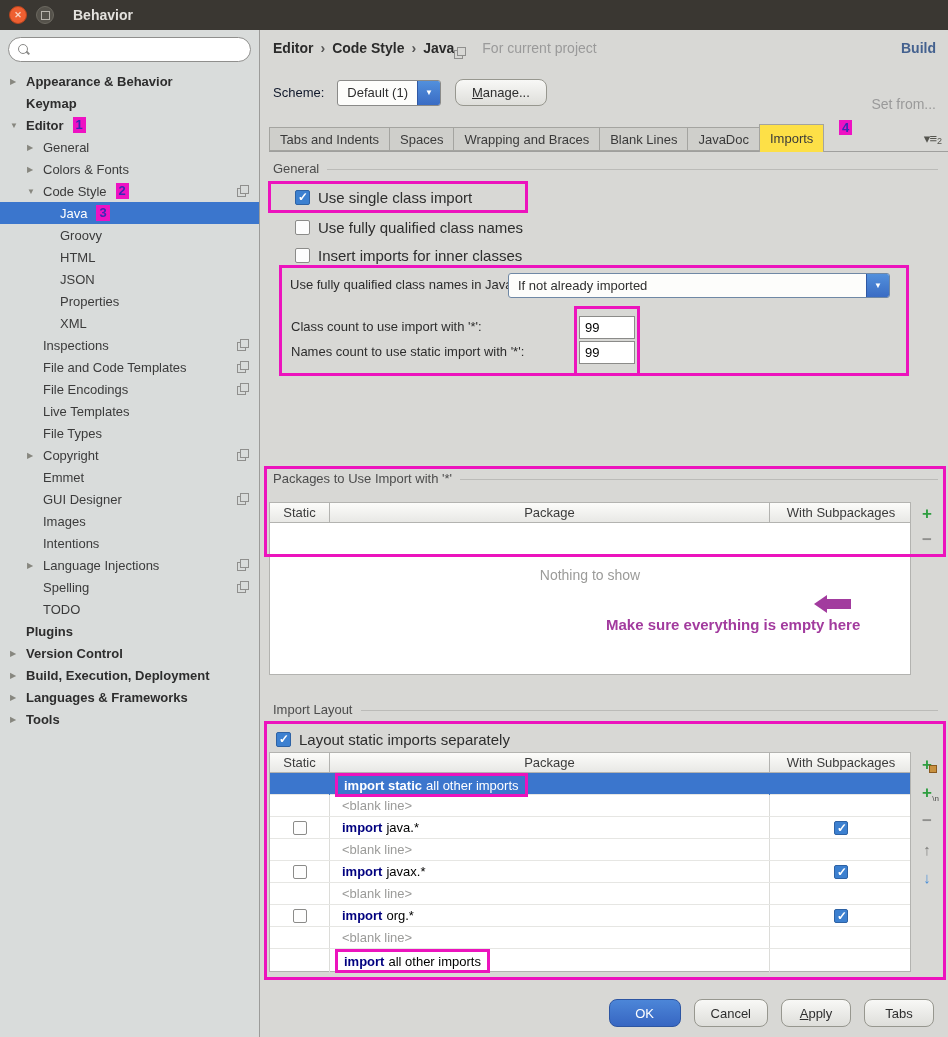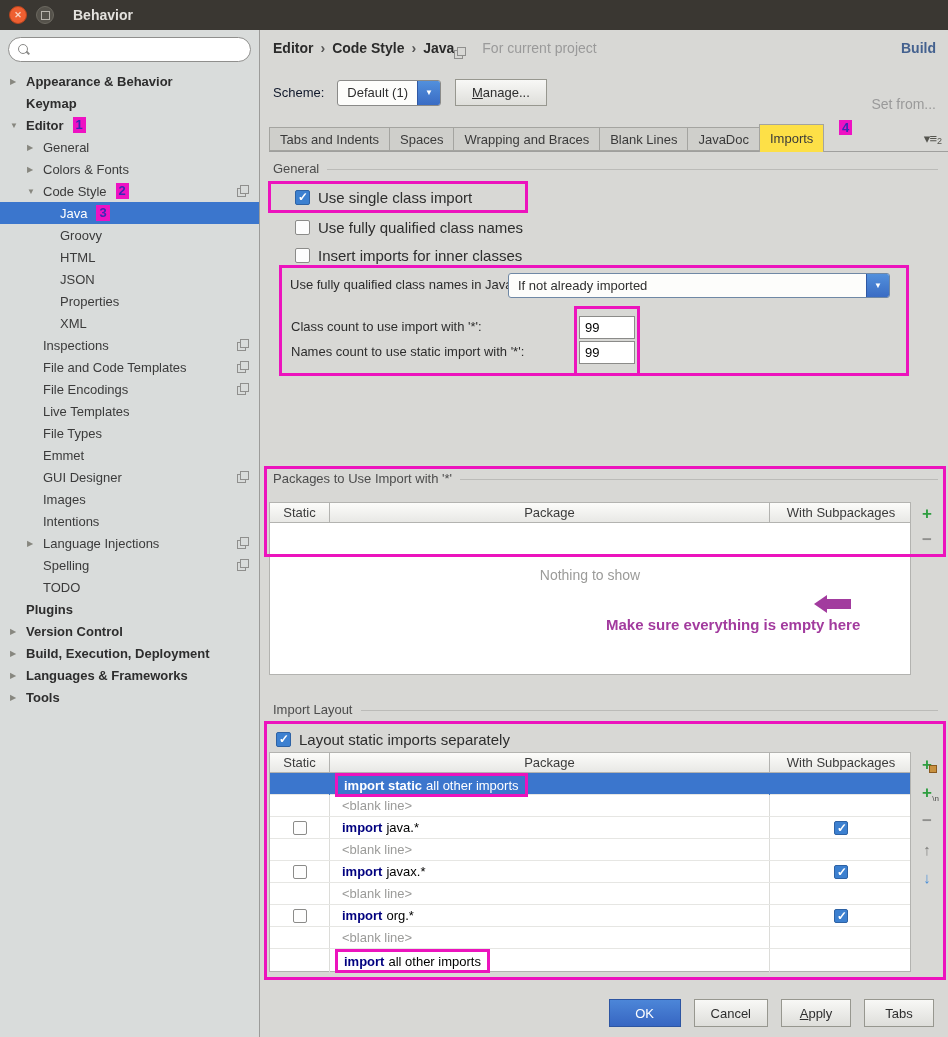--- a/index.html
+++ b/index.html
@@ -47,21 +47,21 @@
   .bc-context { color:#9a9a9a; font-size:14px; margin-left:6px; }
   .bc-copy { position:relative; width:12px; height:12px; margin-left:10px; display:inline-block; }
   .reset { position:absolute; right:12px; top:10px; font-size:14px; font-weight:bold; color:#44618f; cursor:pointer; }
 
   .scheme-row { position:absolute; left:13px; top:49px; display:flex; align-items:center; }
   .scheme-label { font-size:13px; color:#0f172a; margin-right:13px; }
   .combo { display:flex; height:26px; border:1px solid #8a8a88; border-radius:3px; overflow:hidden; background:#fdfdfb; cursor:pointer; }
   .combo-val { padding:0 9px; font-size:13px; color:#2f2f2f; display:flex; align-items:center; }
   .combo-arrow { width:23px; background:linear-gradient(#5290dc,#3a6cc4); border-left:1px solid #2f58a3; display:flex; align-items:center; justify-content:center; }
   .combo-arrow::before { content:"▼"; color:#fff; font-size:8px; }
-  .btn { background:linear-gradient(#f8f8f6,#dededa); border:1px solid #97978f; border-radius:0; height:27px; font-size:13px; color:#2e2e2e; padding:0 16px; font-family:inherit; cursor:pointer; }
+  .btn { background:linear-gradient(#f8f8f6,#dededa); border:1px solid #97978f; border-radius:8px; height:27px; font-size:13px; color:#2e2e2e; padding:0 16px; font-family:inherit; cursor:pointer; }
   .btn.mn::first-letter { text-decoration:underline; }
   .manage { margin-left:14px; }
   .set-from { position:absolute; right:12px; top:66px; color:#9a9a9a; font-size:14px; cursor:pointer; }
 
   
   .tabbar { position:absolute; left:9px; right:0; top:94px; height:28px; border-bottom:1px solid #9f9f9d; display:flex; align-items:flex-end; }
   .tab { height:24px; line-height:23px; padding:0 10px; background:#cfcfcb; border:1px solid #a4a4a0; border-right:none; font-size:13px; color:#3a3a3a; cursor:pointer; white-space:nowrap; }
   .tab:last-of-type { border-right:1px solid #a4a4a0; }
   .tab.active { background:#fde047; height:28px; line-height:27px; margin-bottom:-1px; border-bottom:none; border-right:1px solid #a4a4a0; }
   .tab-badge { position:absolute; left:570px; top:-4px; background:#ee12c3; color:#3a2ab4; font-weight:bold; font-size:13px; padding:0 3px; }
@@ -210,20 +210,25 @@
         </div>
       <div class="t-row lvl1">
           <span class="chev"></span>
           <span class="t-label">Live Templates</span>
         </div>
       <div class="t-row lvl1">
           <span class="chev"></span>
           <span class="t-label">File Types</span>
         </div>
       <div class="t-row lvl1">
+          <span class="chev r"></span>
+          <span class="t-label">Copyright</span>
+          <span class="copy-ic"></span>
+        </div>
+      <div class="t-row lvl1">
           <span class="chev"></span>
           <span class="t-label">Emmet</span>
         </div>
       <div class="t-row lvl1">
           <span class="chev"></span>
           <span class="t-label">GUI Designer</span>
           <span class="copy-ic"></span>
         </div>
       <div class="t-row lvl1">
           <span class="chev"></span>

